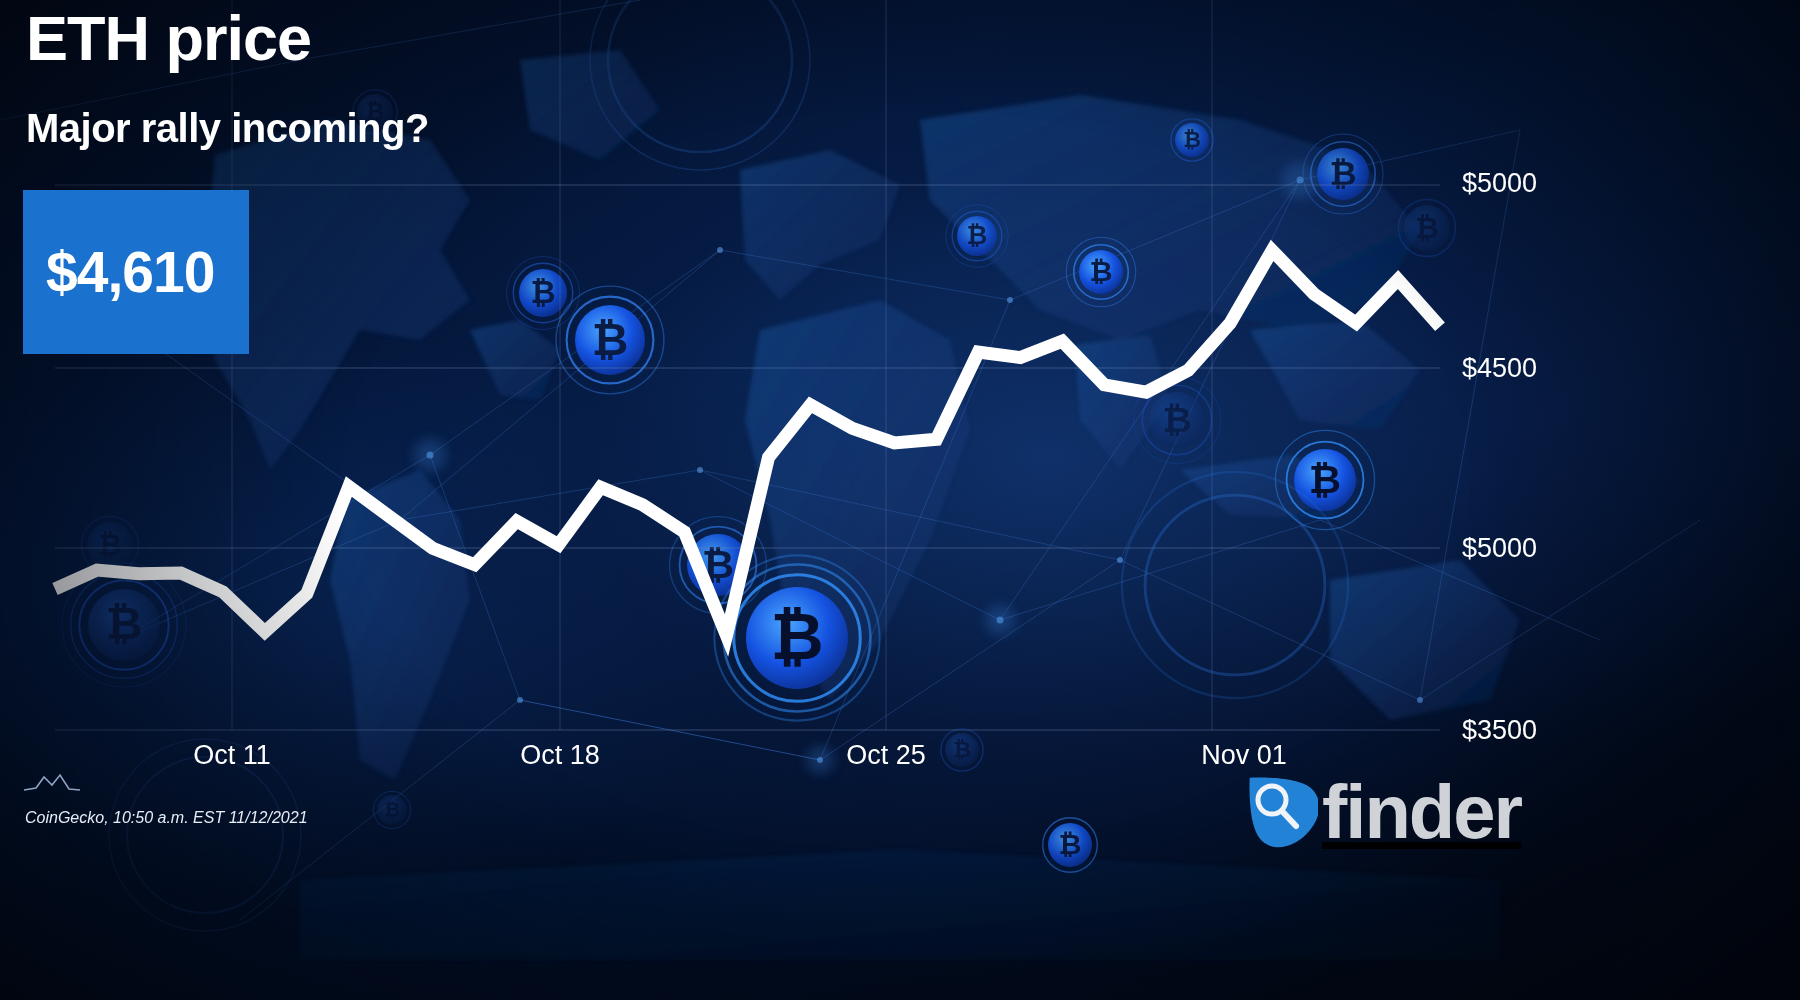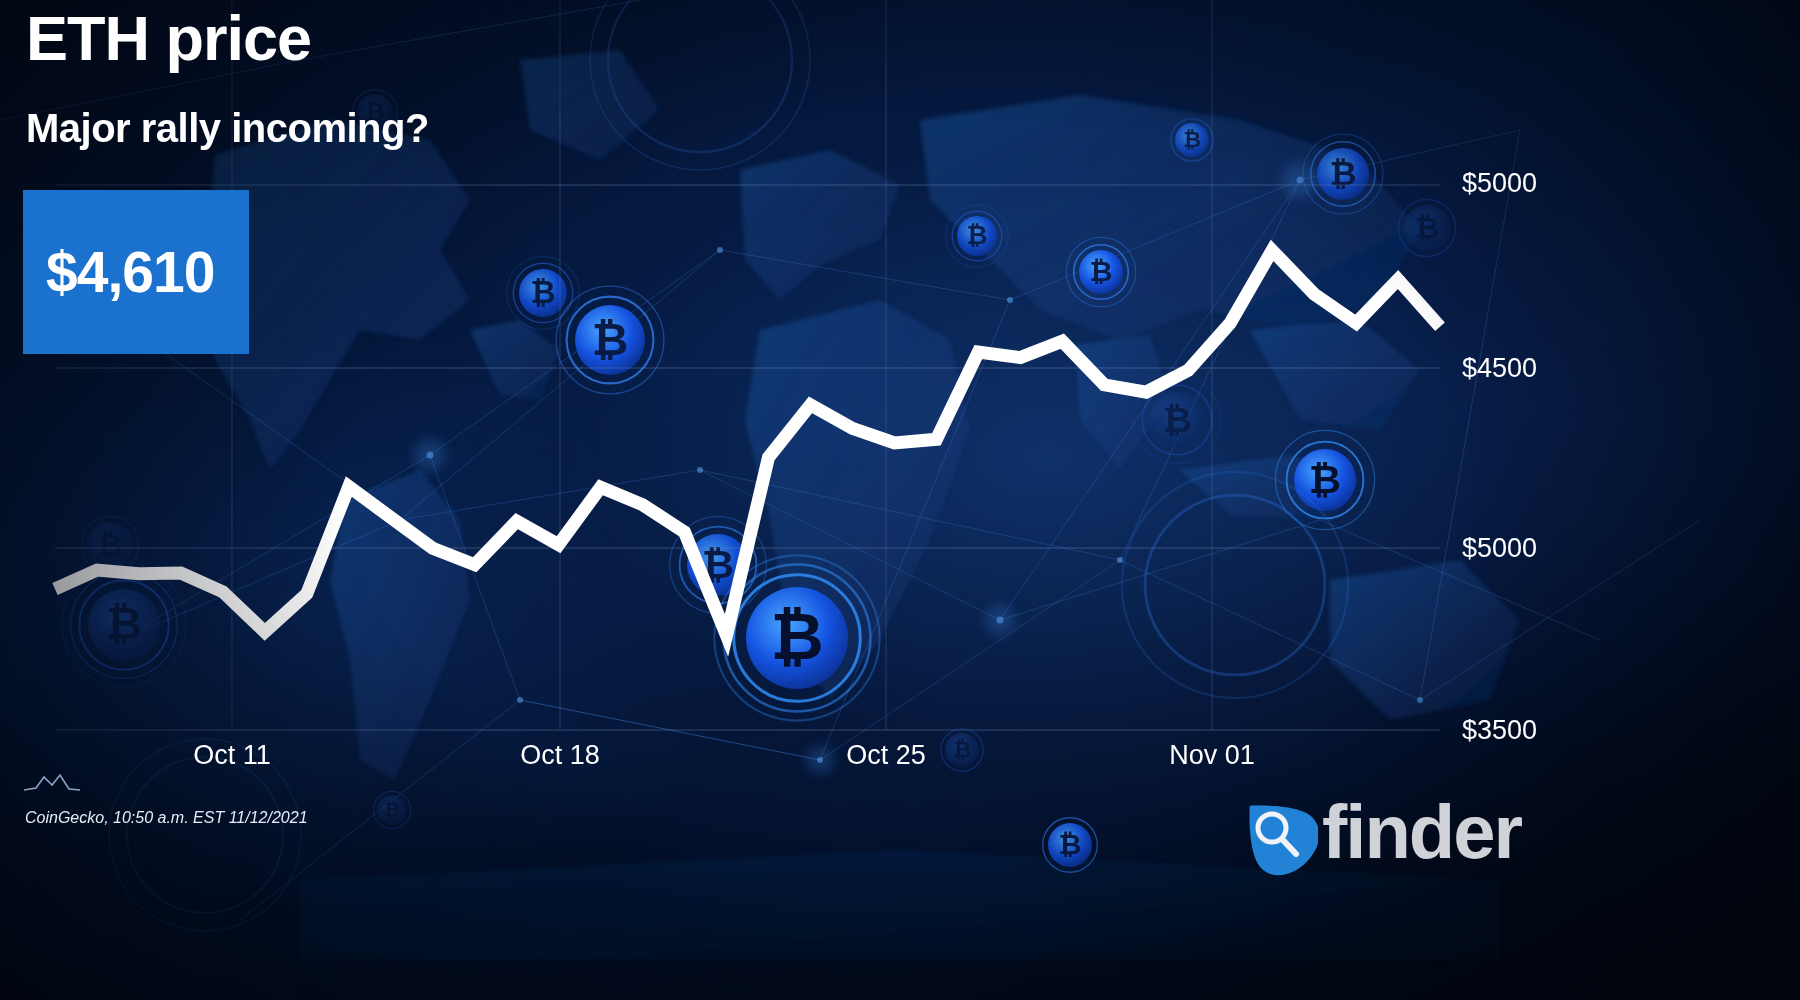--- a/index.html
+++ b/index.html
@@ -36,21 +36,21 @@
   }
   
   .ylab{position:absolute;color:#fff;font-size:27px;left:1462px;transform:translateY(-50%);white-space:nowrap;}
   .xlab{position:absolute;color:#fff;font-size:27px;transform:translateX(-50%);top:740px;white-space:nowrap;}
   
   #source{
     position:absolute;left:25px;top:809px;color:#e7eef8;font-size:16px;white-space:nowrap;font-style:italic;
   }
   #spark{position:absolute;left:22px;top:768px;}
   
-  #finder{position:absolute;left:1238px;top:792px;display:flex;align-items:flex-start;}
+  #finder{position:absolute;left:1238px;top:764px;display:flex;align-items:flex-end;text-decoration:underline;}
   #finder .word{
     color:#cfd3d8;font-size:76px;font-weight:bold;letter-spacing:-2px;line-height:1;
     margin-left:4px;position:relative;top:2px;
   }
   .svgfull{position:absolute;left:0;top:0;}
 </style>
 </head>
 <body>
 
 <div id="stage">
@@ -281,21 +281,21 @@
   </div>
 
   <div class="ylab" style="top:183px">$5000</div>
   <div class="ylab" style="top:368px">$4500</div>
   <div class="ylab" style="top:548px">$5000</div>
   <div class="ylab" style="top:730px">$3500</div>
 
   <div class="xlab" style="left:232px">Oct 11</div>
   <div class="xlab" style="left:560px">Oct 18</div>
   <div class="xlab" style="left:886px">Oct 25</div>
-  <div class="xlab" style="left:1212px">Nov 01</div>
+  <div class="xlab" style="left:1244px">Nov 01</div>
 
   <svg id="spark" width="60" height="28">
     <path d="M2 22 L14 20 L22 9 L30 17 L38 7 L47 21 L58 22" fill="none" stroke="#8fa3c4" stroke-width="1.6"></path>
   </svg>
   <div id="source">CoinGecko, 10:50 a.m. EST 11/12/2021</div>
 
   <div id="finder">
     <svg width="80" height="84" viewBox="0 0 80 84">
       <path d="M40 2 C40 2 76 34 76 54 C76 71 60 82 40 82 C20 82 4 71 4 54 C4 34 40 2 40 2 Z" transform="rotate(-45 40 42)" fill="#2283d6"></path>
       <circle cx="34" cy="36" r="14" fill="none" stroke="#f0f4f9" stroke-width="5"></circle>

